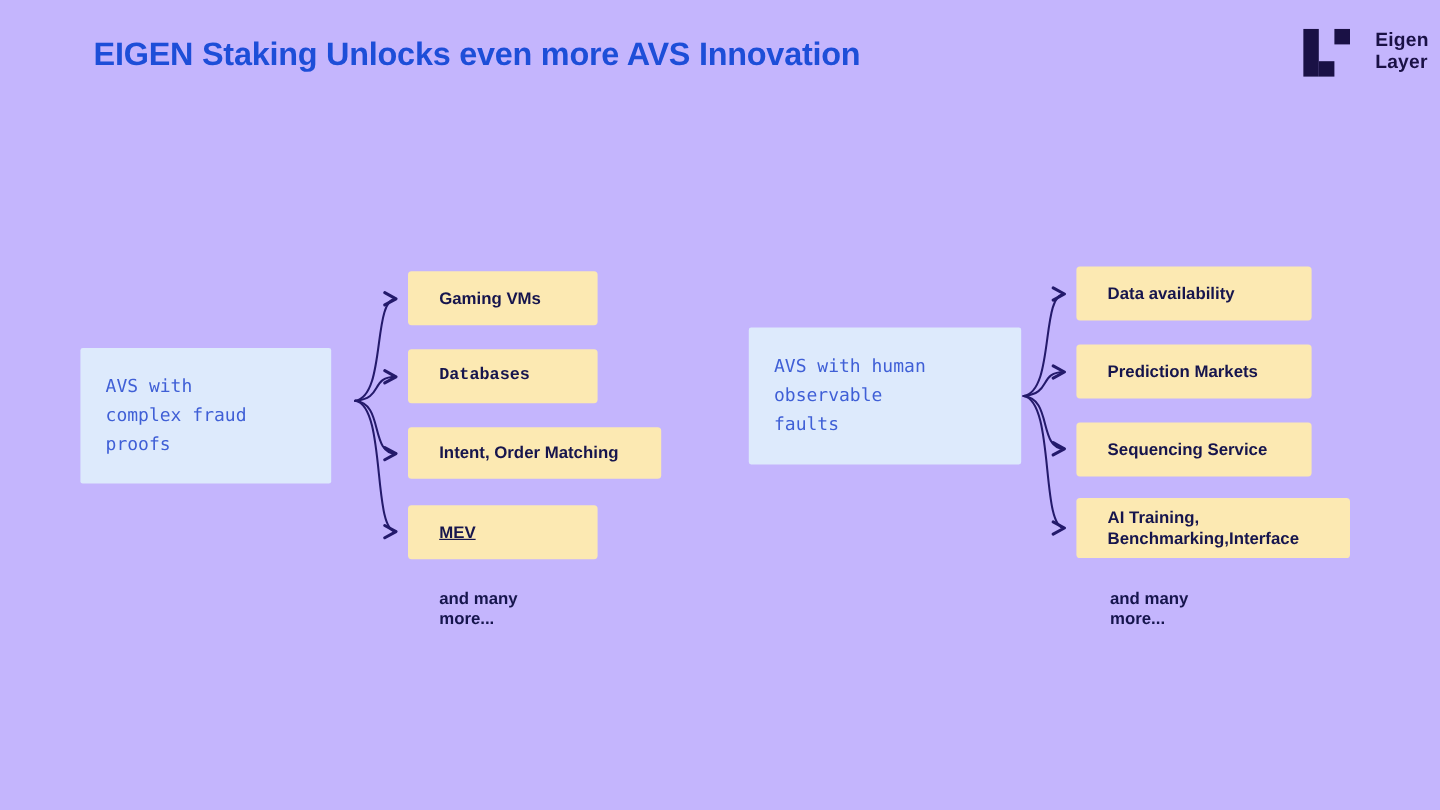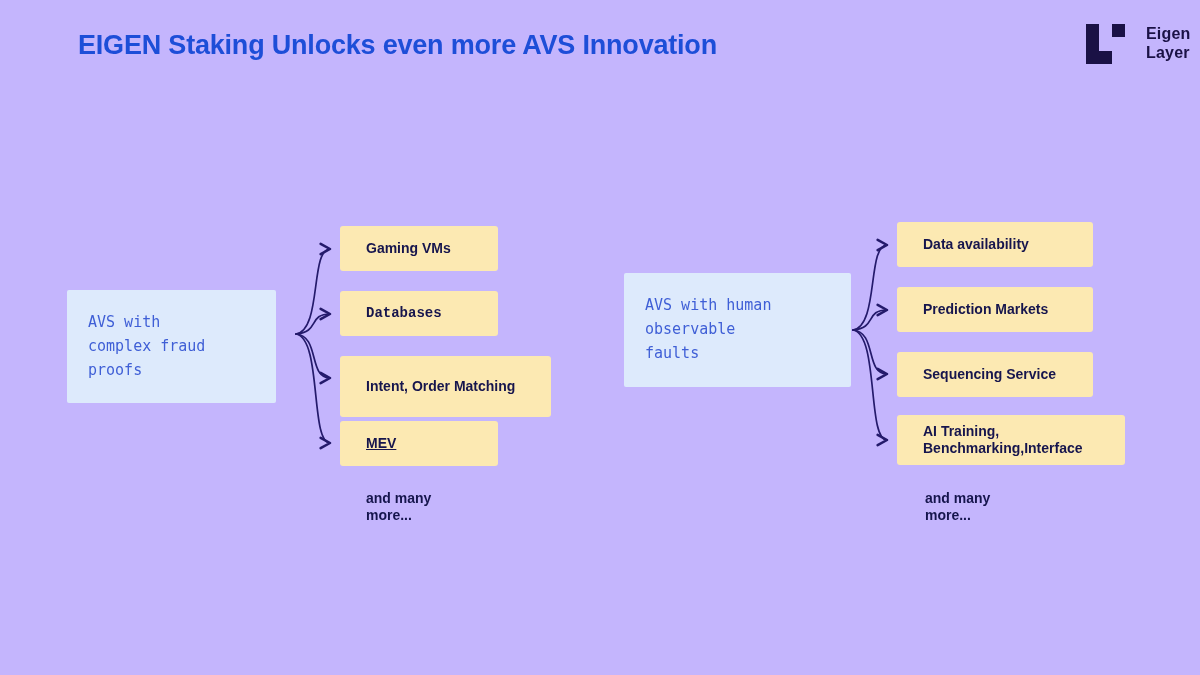--- a/index.html
+++ b/index.html
@@ -123,21 +123,21 @@
   <div class="source-box" style="left:67px; top:277px; width:209px; height:113px;margin-top:13px;">AVS with
 complex fraud
 proofs</div>
 
   <div class="target-box" style="left:340px; top:226px; width:158px; height:45px;">
     <span>Gaming VMs</span>
   </div>
   <div class="target-box" style="left:340px; top:291px; width:158px; height:45px;font-family:Liberation Mono, monospace;">
     <span>Databases</span>
   </div>
-  <div class="target-box" style="left:340px; top:356px; width:211px; height:61px;">
+  <div class="target-box" style="left:340px; top:356px; width:211px; height:43px;">
     <span>Intent, Order Matching</span>
   </div>
   <div class="target-box" style="left:340px; top:421px; width:158px; height:45px;text-decoration:underline;">
     <span>MEV</span>
   </div>
 
   <div class="more-note" style="left:366px; top:490px;">and many
 more...</div>
 
   <div class="source-box" style="left:624px; top:273px; width:227px; height:114px;">AVS with human

